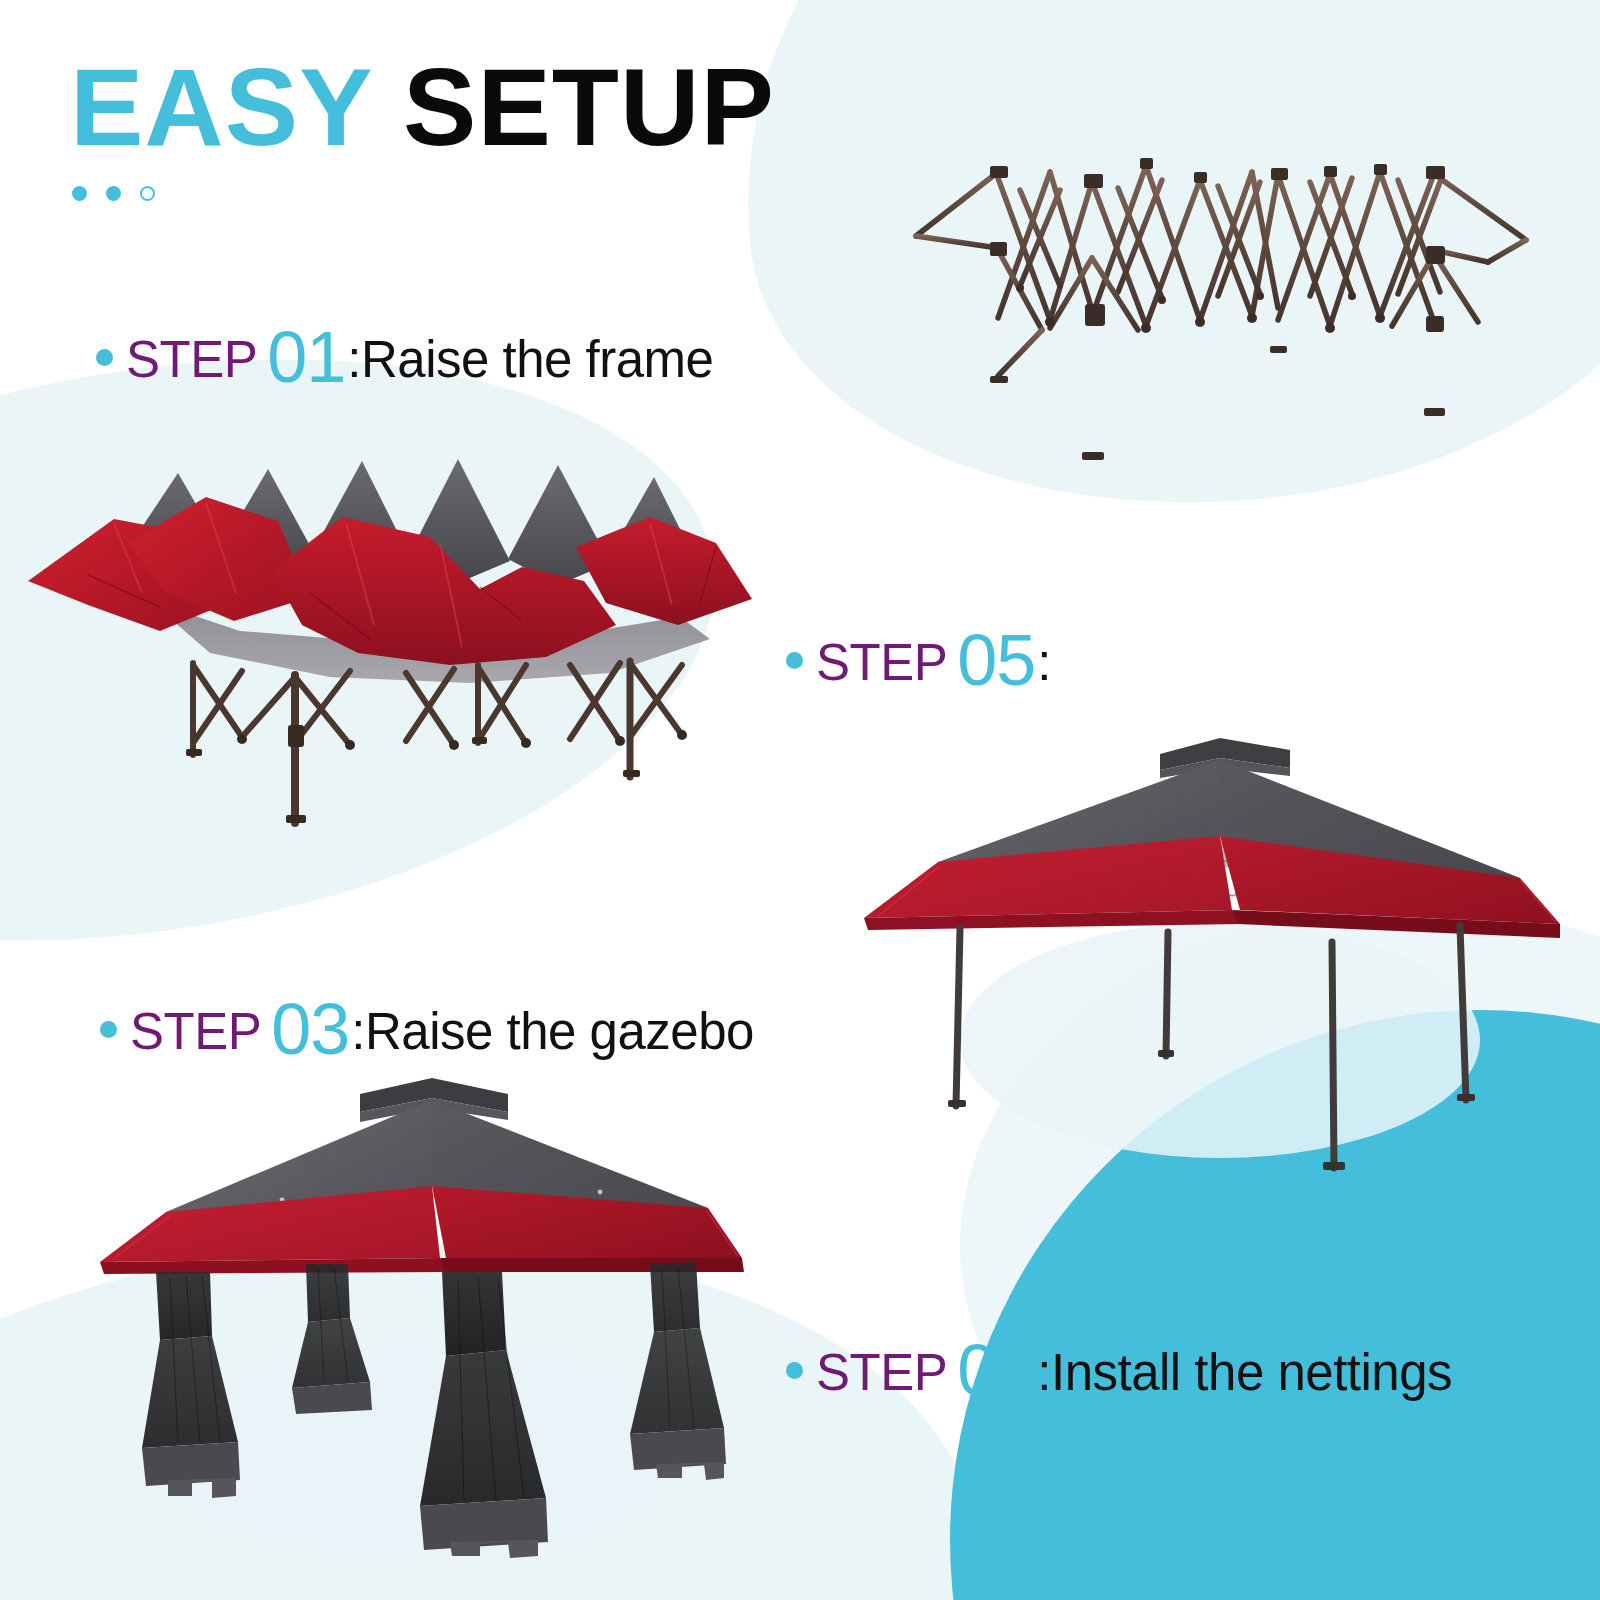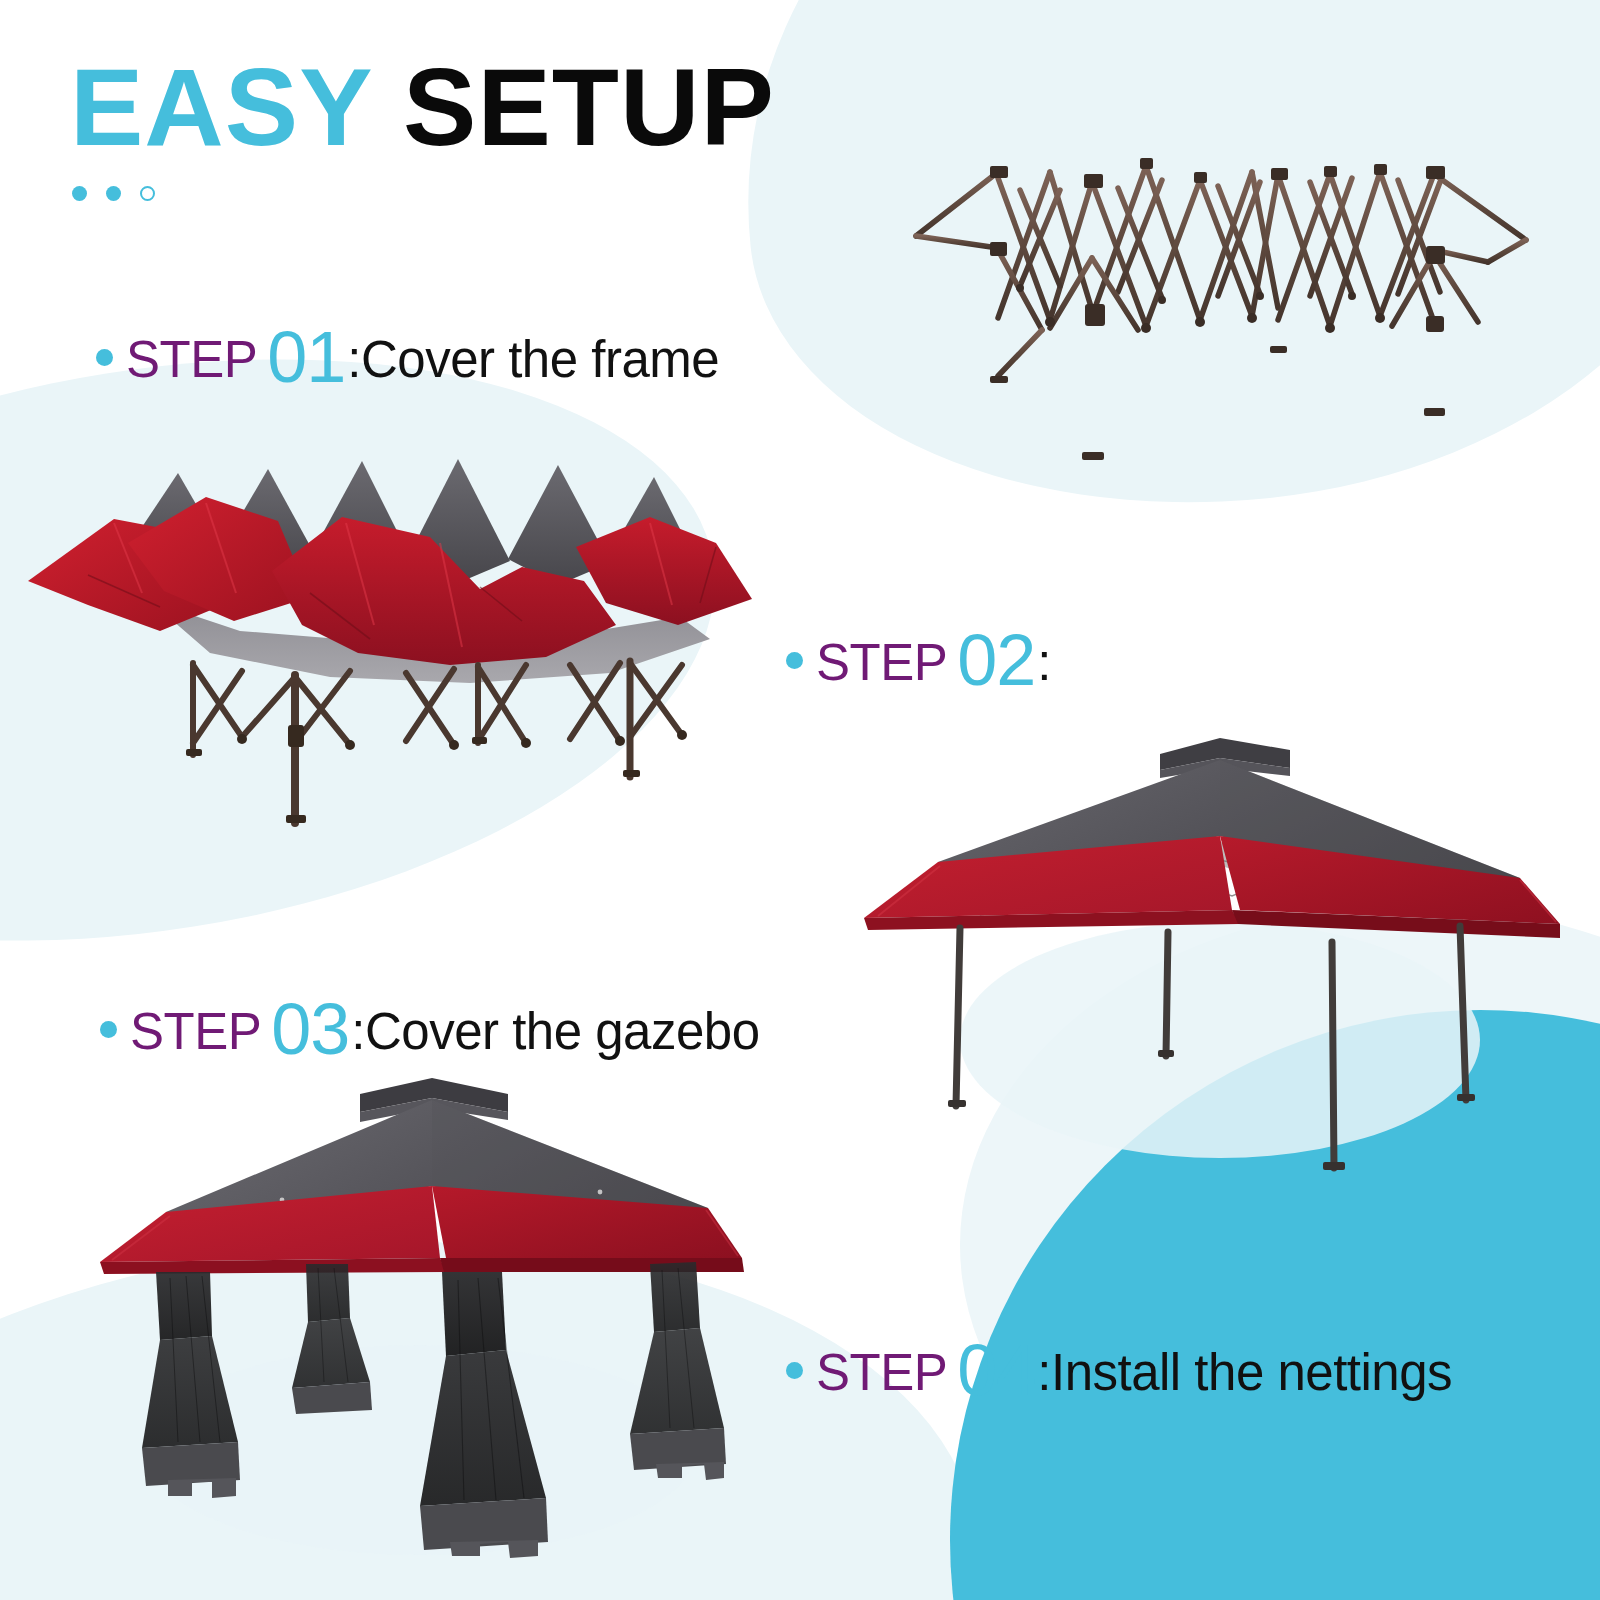--- a/index.html
+++ b/index.html
@@ -145,36 +145,36 @@
     <span class="hdot filled"></span>
     <span class="hdot filled"></span>
     <span class="hdot hollow"></span>
   </div>
 
   <div class="step-caption" id="caption-01">
     <span class="step-bullet"></span>
     <span class="step-word">STEP</span>
     <span class="step-num">01</span>
     <span class="step-rest">: </span>
-    <span class="step-rest">Cover the frame</span>
+    <span class="step-rest">Raise the frame</span>
   </div>
 
   <div class="step-caption" id="caption-02">
     <span class="step-bullet"></span>
     <span class="step-word">STEP</span>
-    <span class="step-num">02</span>
+    <span class="step-num">05</span>
     <span class="step-rest"> : </span>
   </div>
 
   <div class="step-caption" id="caption-03">
     <span class="step-bullet"></span>
     <span class="step-word">STEP</span>
     <span class="step-num">03</span>
     <span class="step-rest">: </span>
-    <span class="step-rest">Cover the gazebo</span>
+    <span class="step-rest">Raise the gazebo</span>
   </div>
 
   <div class="step-caption" id="caption-04">
     <span class="step-bullet"></span>
     <span class="step-word">STEP</span>
     <span class="step-num">04</span>
     <span class="step-rest"> : </span>
     <span class="step-rest">Install the nettings</span>
   </div>
 

